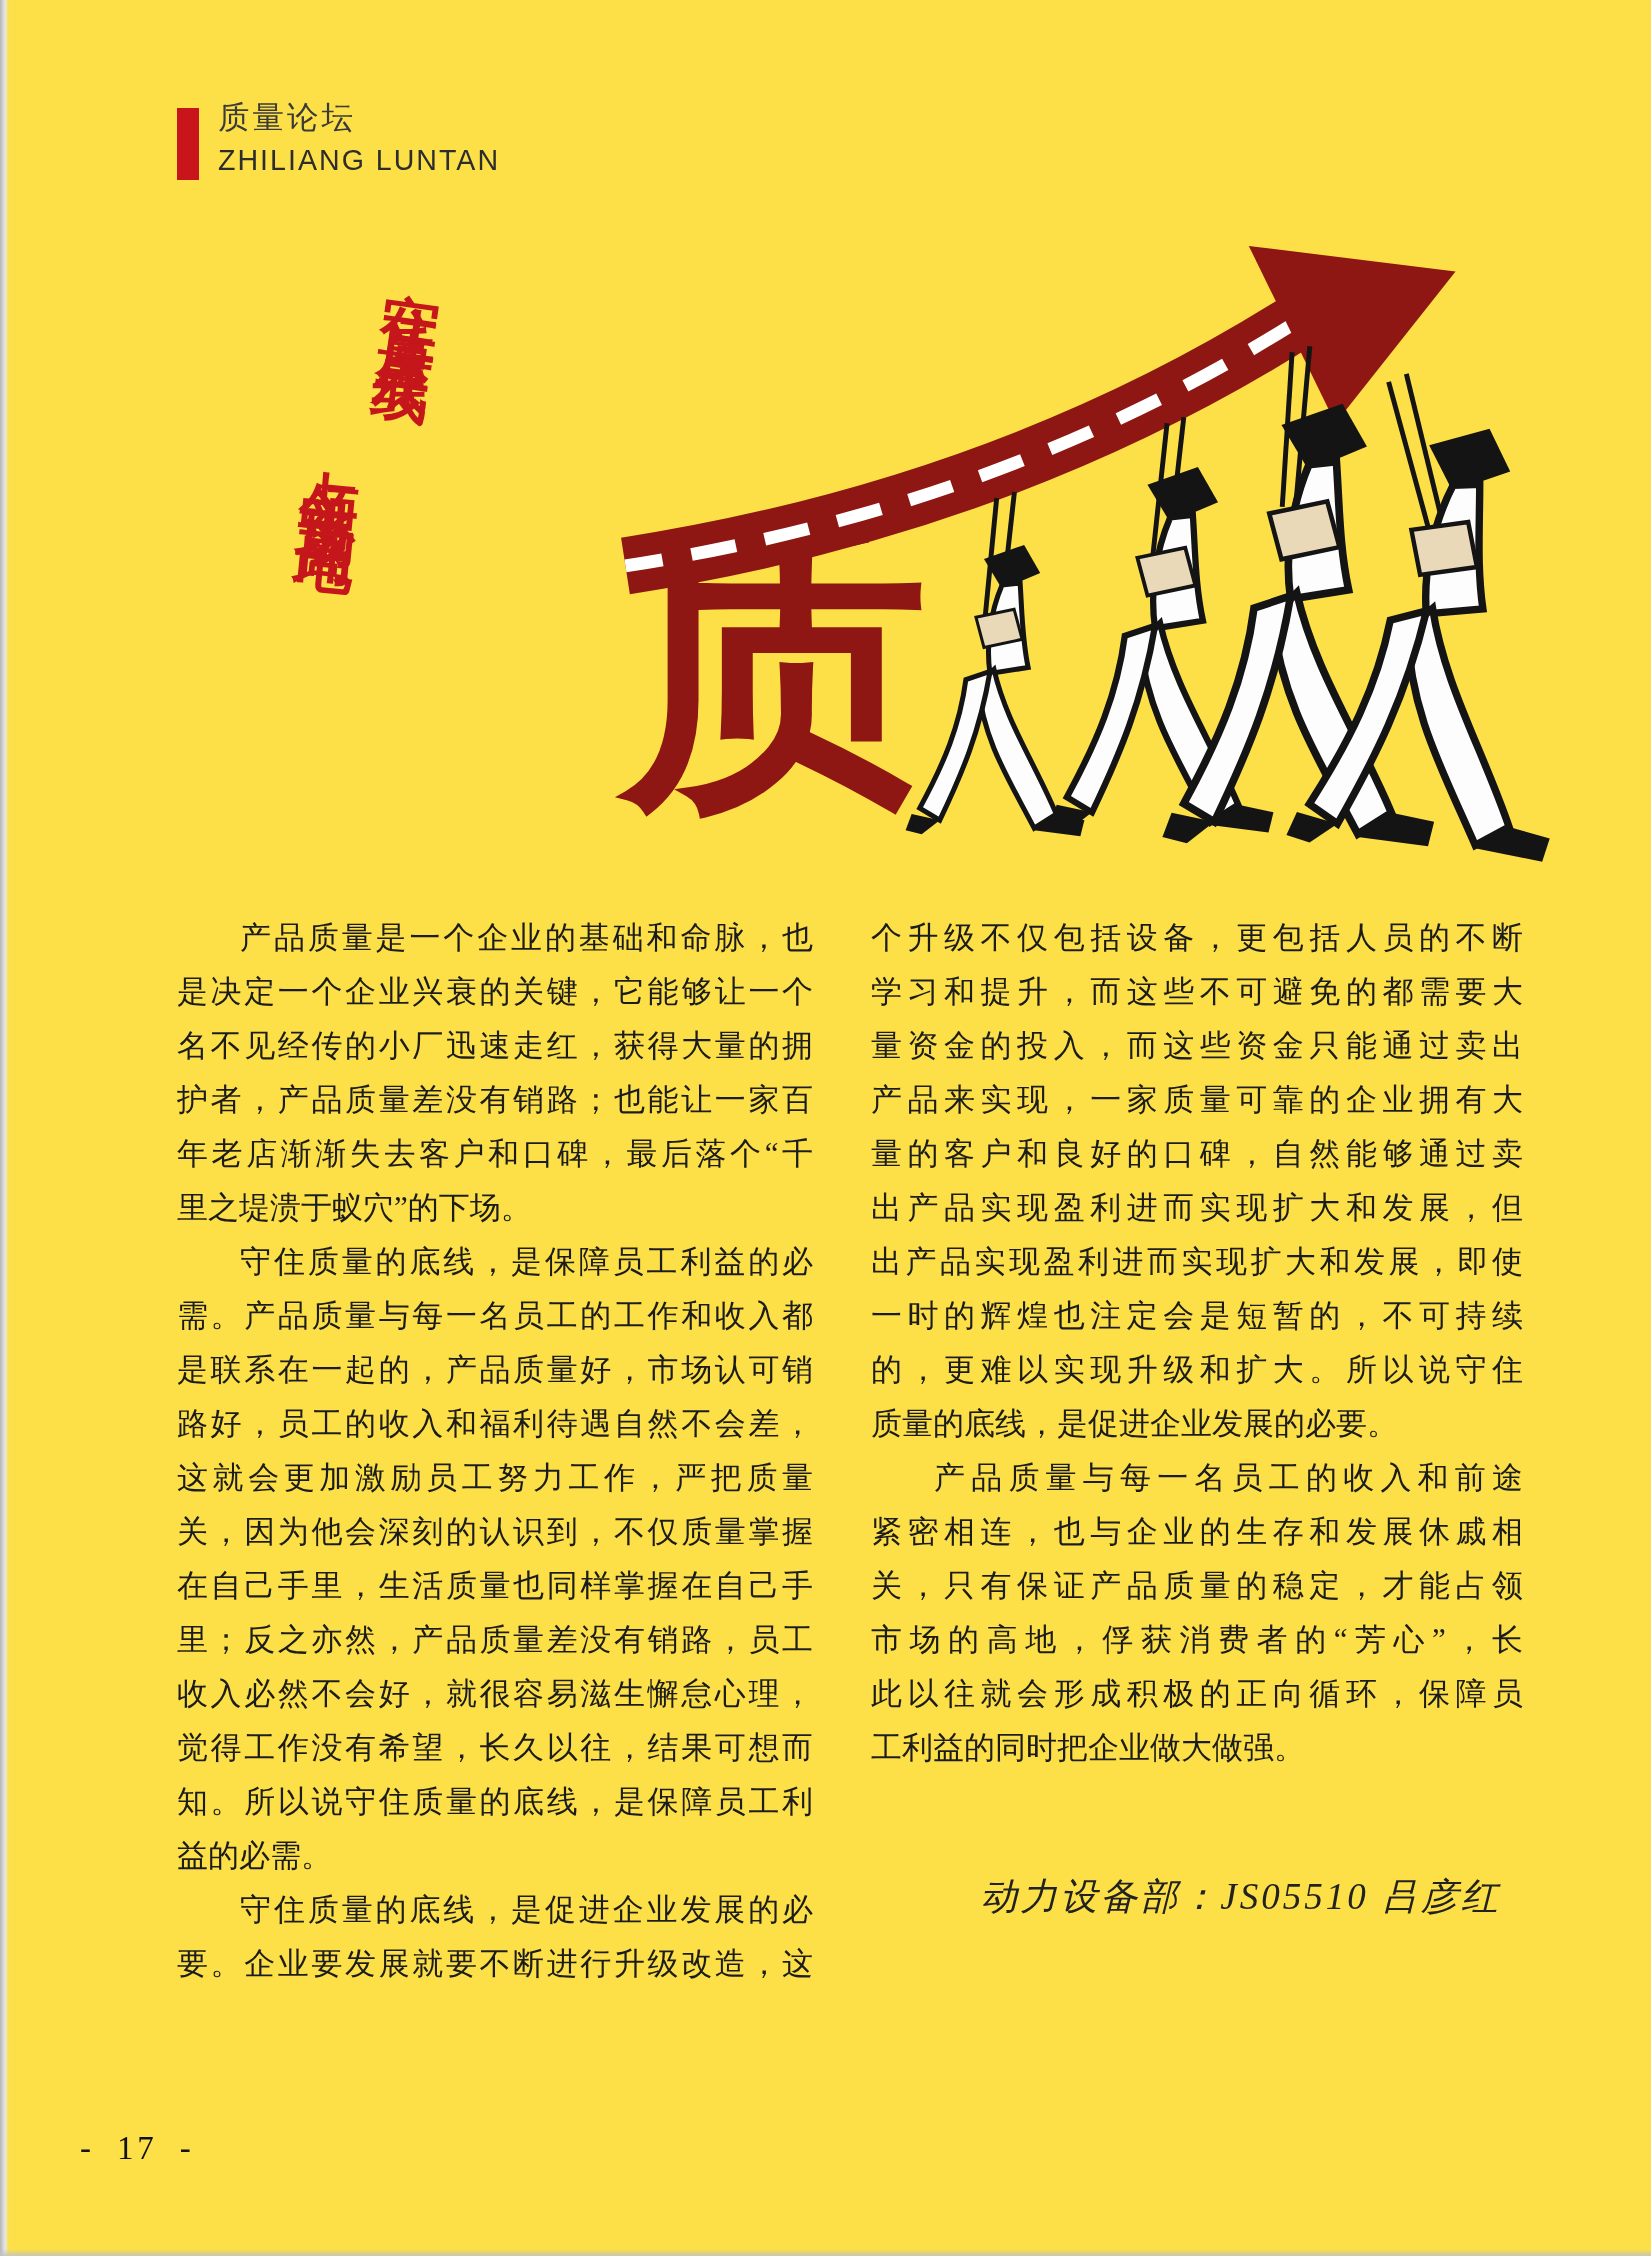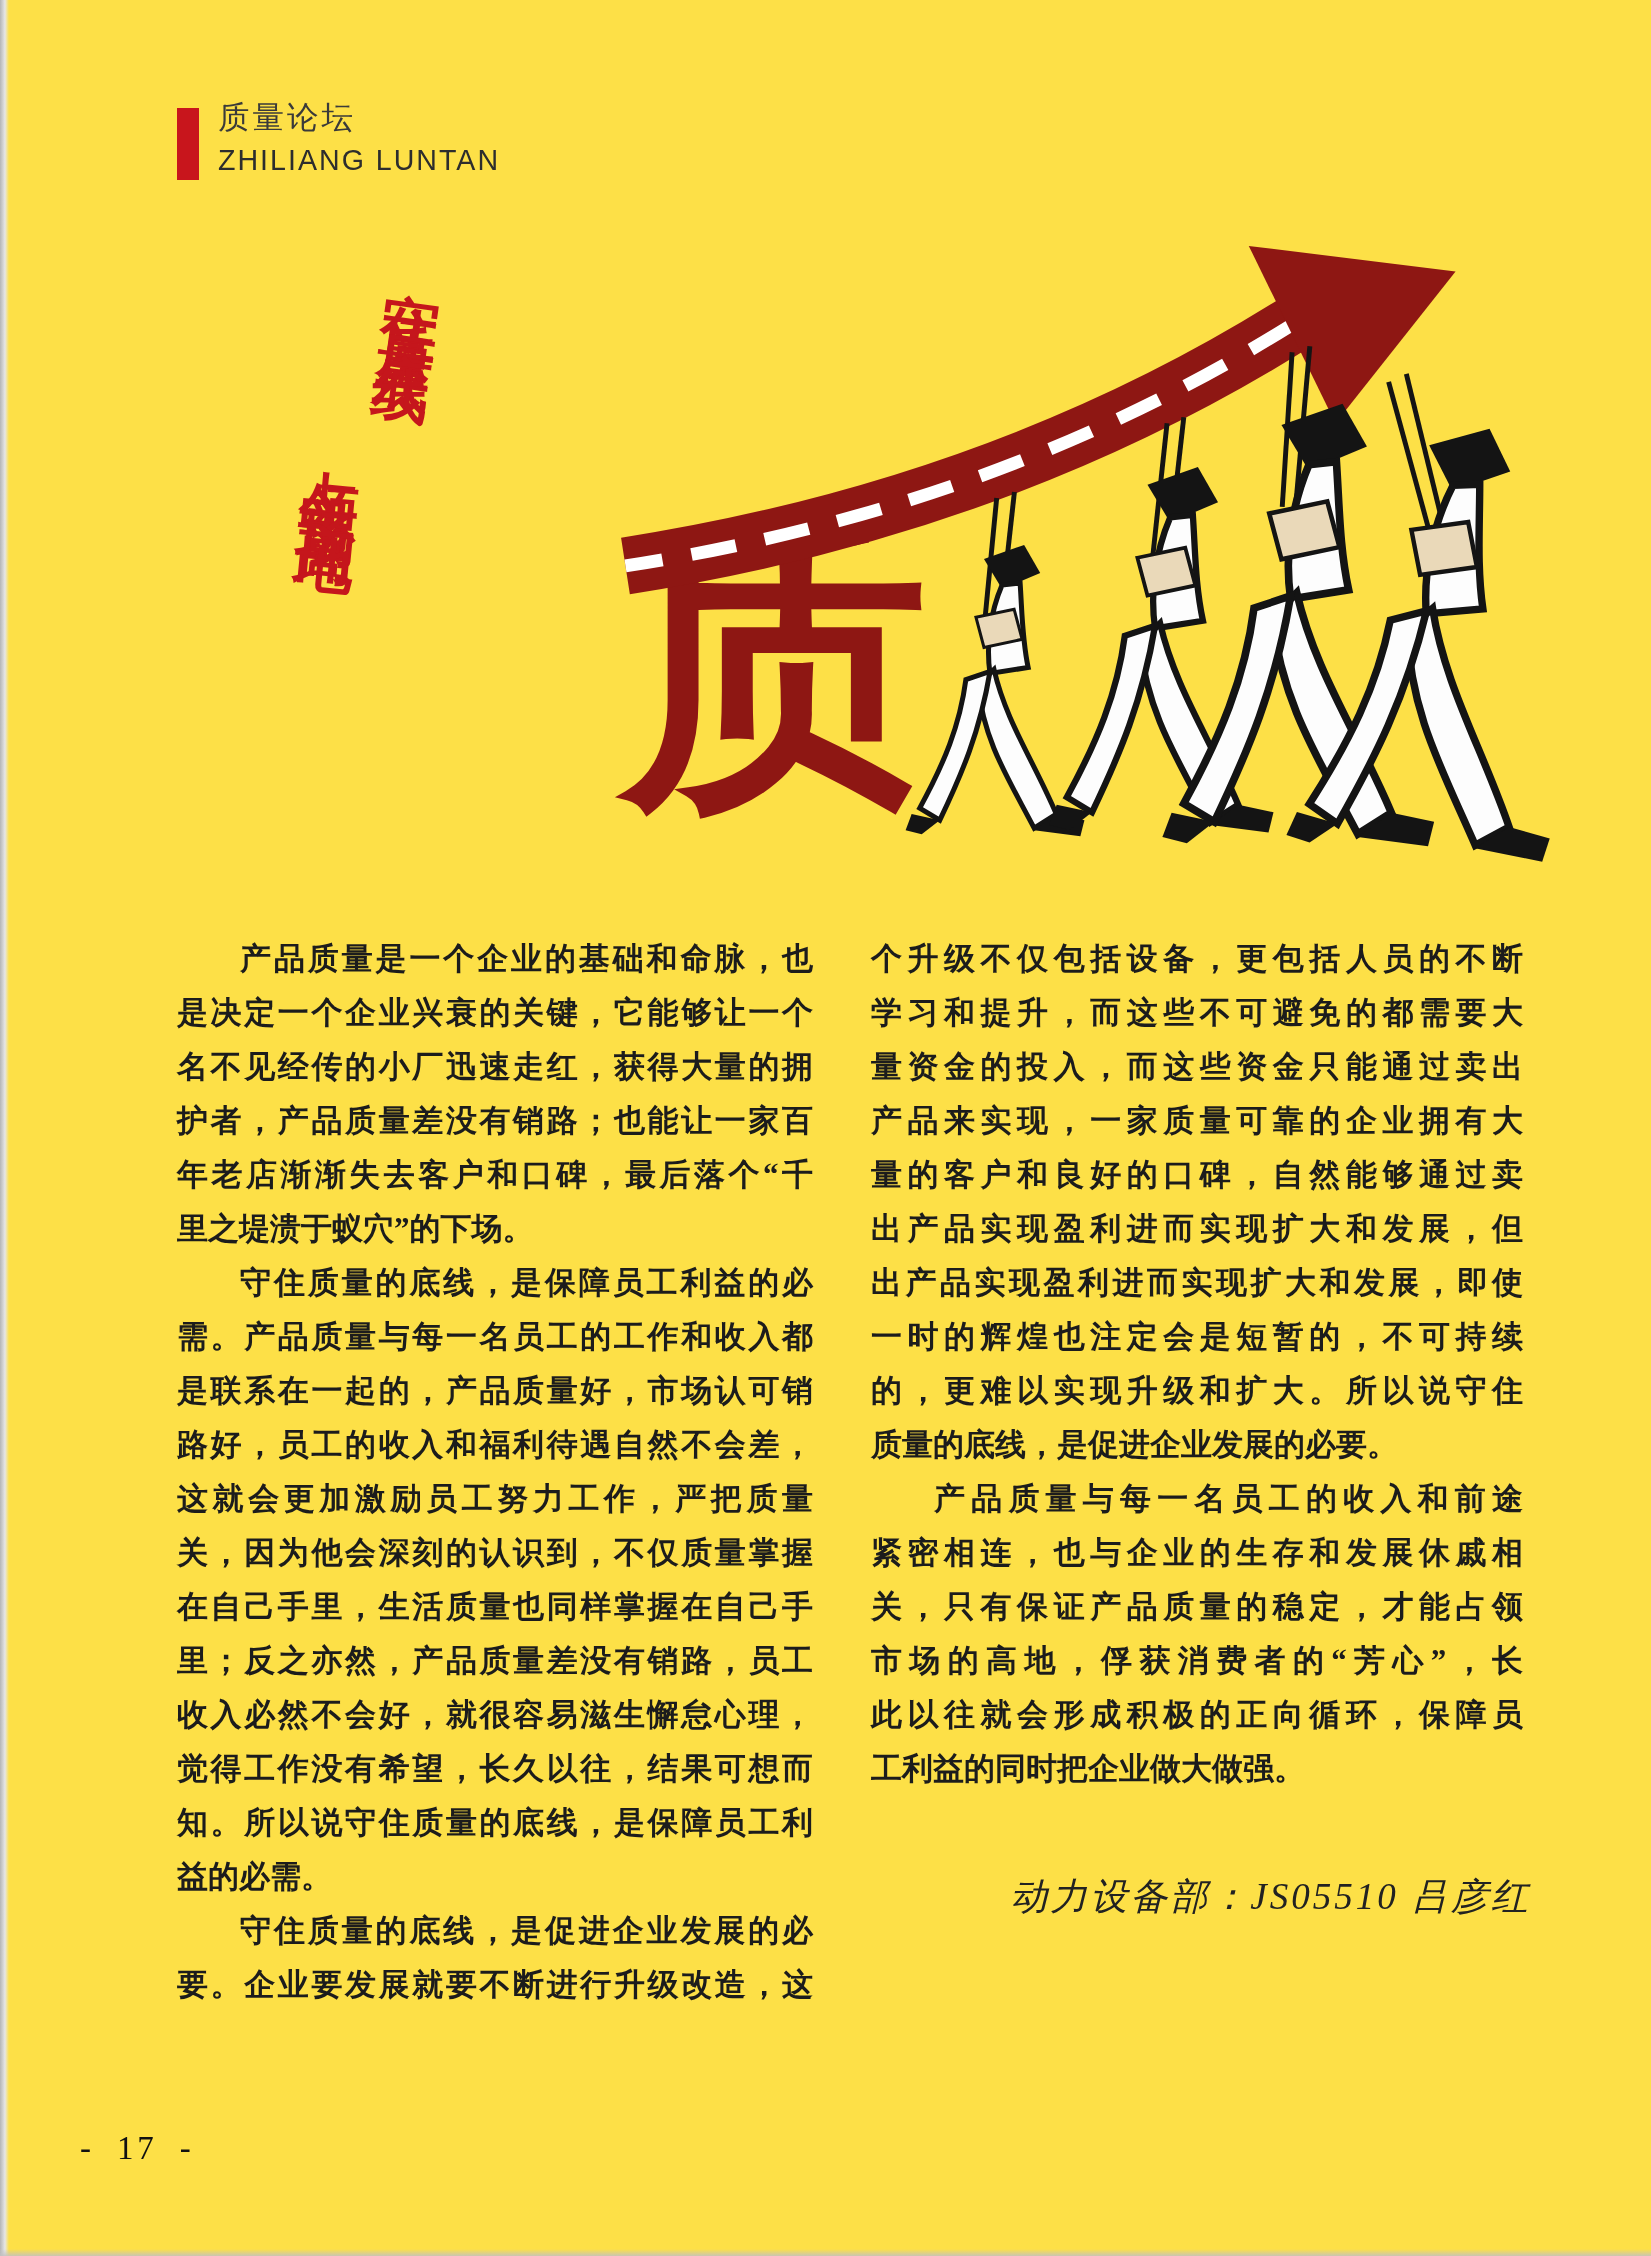--- a/index.html
+++ b/index.html
@@ -32,33 +32,33 @@
     font-family:"Liberation Serif","DejaVu Serif",serif;
     transform-origin:50% 0;
   }
   .vtitle-1{left:382px;top:248px;font-size:57px;letter-spacing:14.8px;transform:rotate(8deg);}
   .vtitle-2{left:298px;top:424px;font-size:59px;letter-spacing:12.8px;transform:rotate(5.5deg);}
 
   
   .illus{position:absolute;left:591px;top:236px;width:965px;height:650px;}
 
   
-  .col{position:absolute;top:932px;font-weight:bold;}
+  .col{position:absolute;top:911px;}
   .col-left{left:177px;width:636px;}
   .col-right{left:871px;width:652px;}
   .line{
     height:54px;line-height:54px;font-size:31px;
     text-align:justify;text-align-last:justify;
     color:#1c1c1c;white-space:normal;
   }
   .fi{text-indent:63px;}        
   .pl{text-align-last:left;}    
 
   .byline{
-    position:absolute;left:901px;top:1870px;width:630px;height:54px;
+    position:absolute;left:871px;top:1870px;width:630px;height:54px;
     line-height:54px;text-align:right;font-size:37px;font-style:italic;
     color:#222;letter-spacing:3px;
   }
   .footer{
     position:absolute;left:49px;top:2130px;font-size:33px;color:#111;
     letter-spacing:3.9px;word-spacing:9.9px;margin-left:31px;
   }
 </style>
 </head>
 <body>

